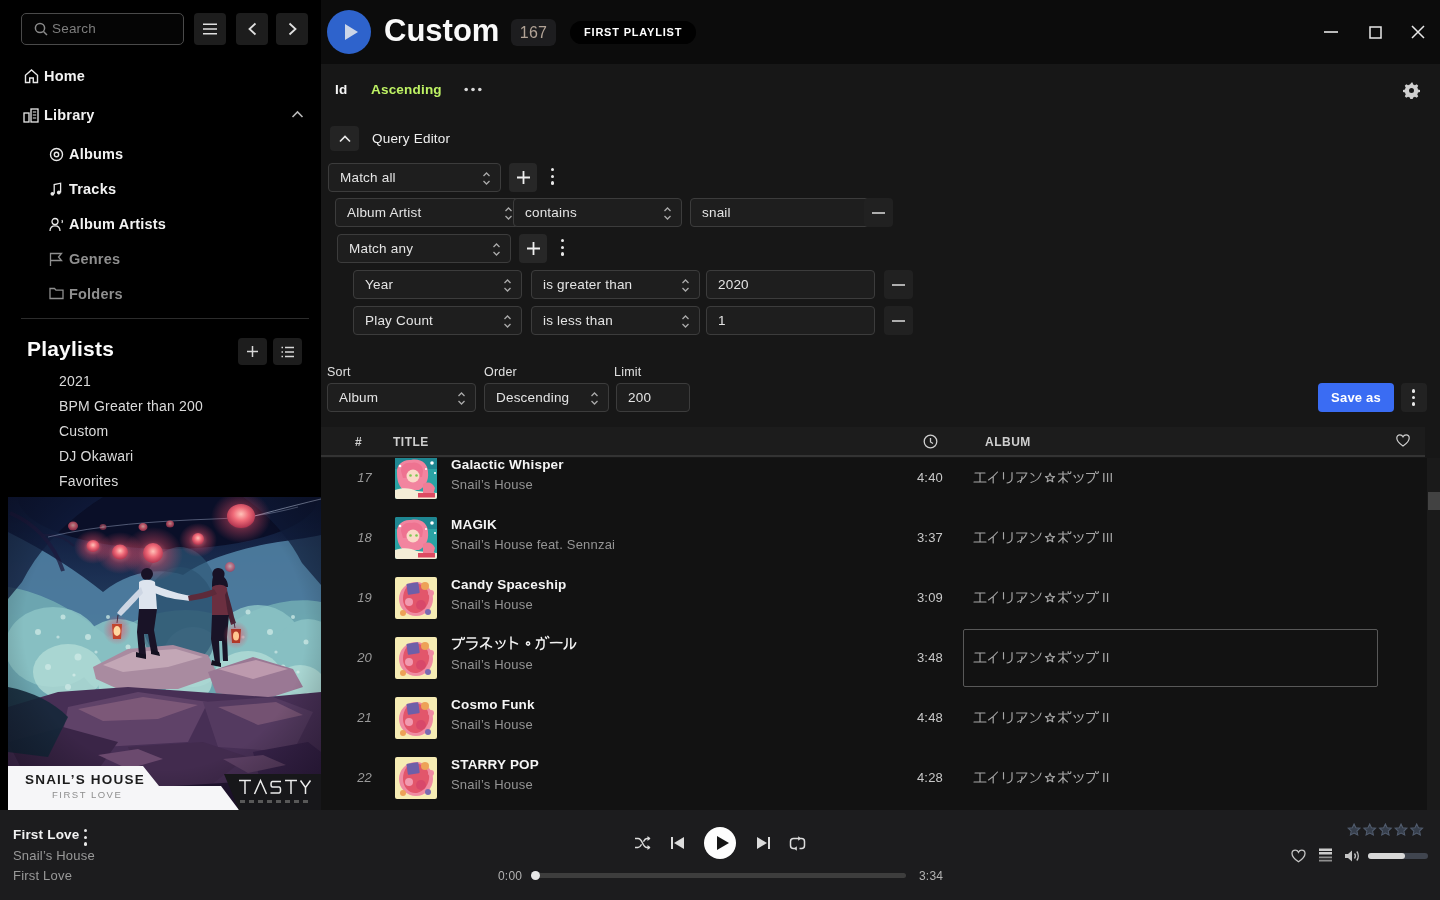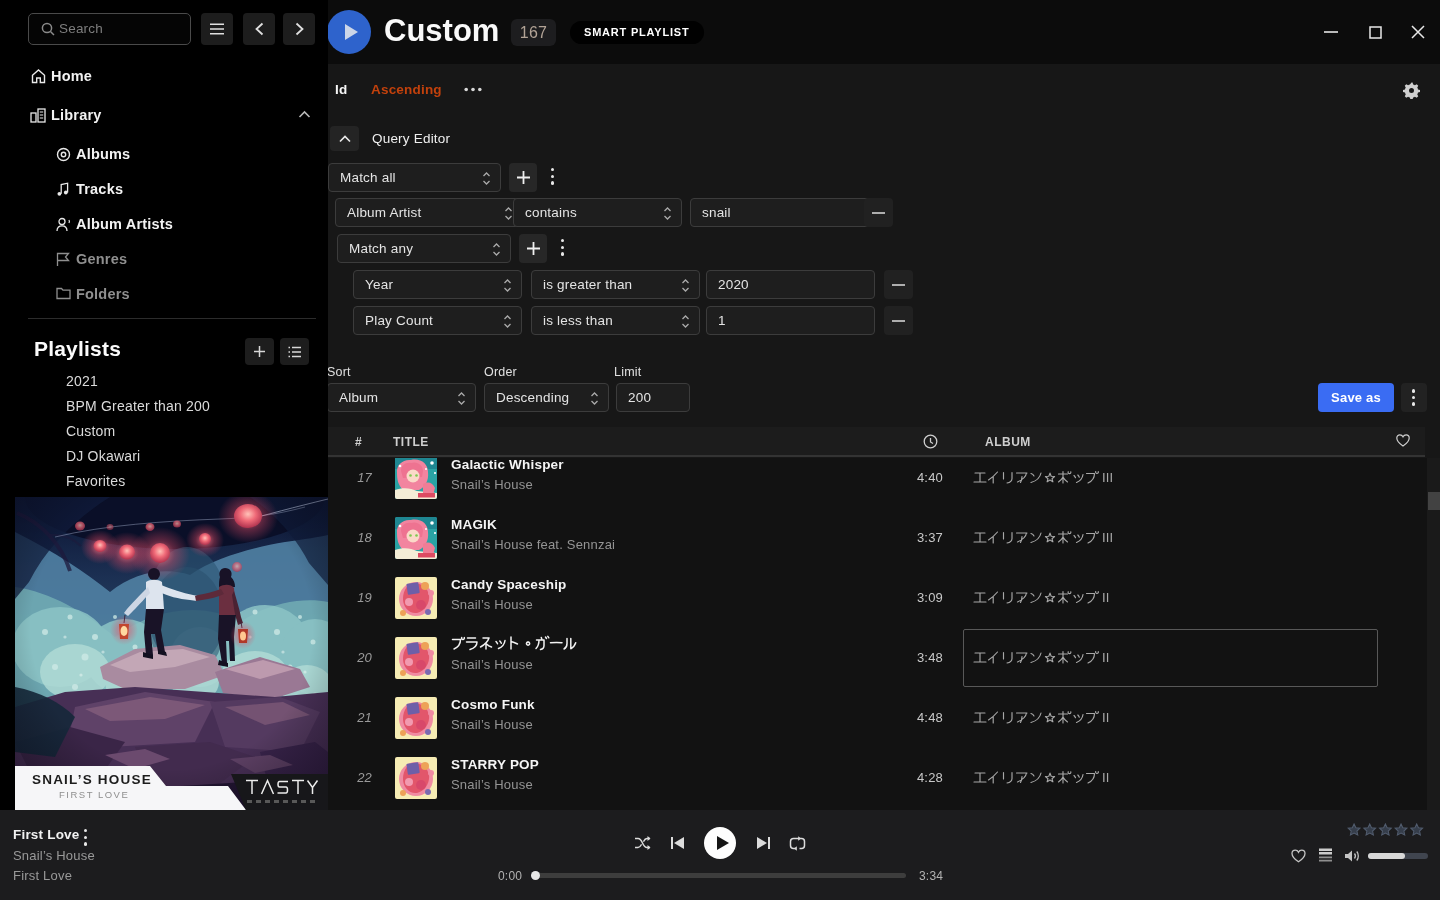--- a/index.html
+++ b/index.html
@@ -2,41 +2,41 @@
 <html><head>
 <meta charset="utf-8">
 <style>
 * { margin:0; padding:0; box-sizing:border-box; }
 html,body { width:1440px; height:900px; overflow:hidden; background:#000; }
 body { font-family:"Liberation Sans", sans-serif; letter-spacing:0.2px; }
 #app { position:absolute; inset:0; width:1440px; height:900px; }
 .abs { position:absolute; }
 
 
-#sidebar { position:absolute; left:15px; top:0; width:313px; height:688px; background:#000; z-index:5; }
+#sidebar { position:absolute; left:8px; top:0; width:313px; height:688px; background:#000; z-index:5; }
 #search { position:absolute; left:13px; top:13px; width:163px; height:32px; border:1px solid #4a4a4a; border-radius:5px; background:#050505; color:#7e7e7e; font-size:13.5px; line-height:30px; padding-left:30px; }
 .sbtn { position:absolute; top:13px; width:32px; height:32px; background:#1d1d1d; border-radius:4px; display:flex; align-items:center; justify-content:center; }
 .navitem { position:absolute; color:#f2f2f2; font-weight:bold; font-size:14.5px; }
 .navitem.dim { color:#8f8f8f; }
 .icon { position:absolute; }
 #divider { position:absolute; left:13px; top:318px; width:288px; height:1px; background:#2c2c2c; }
 #pltitle { position:absolute; left:19px; top:337px; font-size:21px; font-weight:bold; color:#fbfbfb; }
 .plitem { position:absolute; left:19px; color:#dadada; font-size:14px;margin-left:32px; }
 
 
 #topbar { position:absolute; left:313px; top:0; width:1127px; height:64px; background:#0c0c0c; }
 #content { position:absolute; left:313px; top:64px; width:1127px; height:746px; background:#171717; }
 #playcircle { position:absolute; left:327px; top:10px; width:44px; height:44px; border-radius:50%; background:#2e63cc; }
 #ptitle { position:absolute; left:384px; top:13px; font-size:31px; font-weight:800; color:#fafafa; letter-spacing:0px; }
 #count { position:absolute; left:511px; top:19px; width:45px; height:27px; background:#1d1d1f; border-radius:6px; color:#b2a396; font-size:16px; text-align:center; line-height:27px; }
 #pill { position:absolute; left:570px; top:21px; height:23px; background:#010101; border-radius:12px; color:#fff; font-size:11px; font-weight:bold; letter-spacing:0.8px; line-height:23px; padding:0 14px; }
 .wbtn { position:absolute; top:18px; width:28px; height:28px; display:flex; align-items:center; justify-content:center; }
 
 #toolbar-id { position:absolute; left:335px; top:82px; color:#f5f5f5; font-weight:bold; font-size:13.5px; }
-#toolbar-asc { position:absolute; left:371px; top:82px; color:#c2410c; font-weight:bold; font-size:13.5px; }
+#toolbar-asc { position:absolute; left:371px; top:82px; color:#bef264; font-weight:bold; font-size:13.5px; }
 
 .qbtn { position:absolute; background:#242424; border-radius:4px; display:flex; align-items:center; justify-content:center; }
 #qetext { position:absolute; left:372px; top:131px; color:#f0f0f0; font-size:13.5px; }
 .sel, .inp { position:absolute; height:29px; background:#1e1e1e; border:1px solid #3c3c3c; border-radius:4px; color:#e4e4e4; font-size:13.5px; line-height:27px; padding-left:11px; }
 .sel svg { position:absolute; right:9px; top:7px; }
 .mbtn { position:absolute; width:29px; height:29px; background:#212121; border-radius:4px; display:flex; align-items:center; justify-content:center; }
 .pbtn { position:absolute; width:28px; height:29px; background:#272727; border-radius:4px; display:flex; align-items:center; justify-content:center; }
 .kebab { position:absolute; width:4px; }
 .kebab i { display:block; width:3.4px; height:3.4px; border-radius:50%; background:#e8e8e8; margin:0 0 3.2px 0; }
 .lbl { position:absolute; color:#e0e0e0; font-size:12.5px; }
@@ -346,21 +346,21 @@
 
 <div id="topbar"></div>
 <div id="content"></div>
 <div id="playcircle">
       <svg style="position:absolute;left:17px;top:13px" width="15" height="18" viewBox="0 0 15 18">
         <path d="M1 1 L14 9 L1 17 Z" fill="#ccd6e8"></path>
       </svg>
     </div>
 <div id="ptitle">Custom</div>
 <div id="count">167</div>
-<div id="pill">SMART PLAYLIST</div>
+<div id="pill">FIRST PLAYLIST</div>
 <div class="wbtn" style="left:1317px">
       <svg width="14" height="2" viewBox="0 0 14 2">
         <path d="M0 1 H14" stroke="#e8e8e8" stroke-width="1.6"></path>
       </svg>
     </div>
 <div class="wbtn" style="left:1361px">
       <svg width="13" height="13" viewBox="0 0 13 13">
         <rect x="1" y="1" width="11" height="11" fill="none" stroke="#e8e8e8" stroke-width="1.5"></rect>
       </svg>
     </div>

